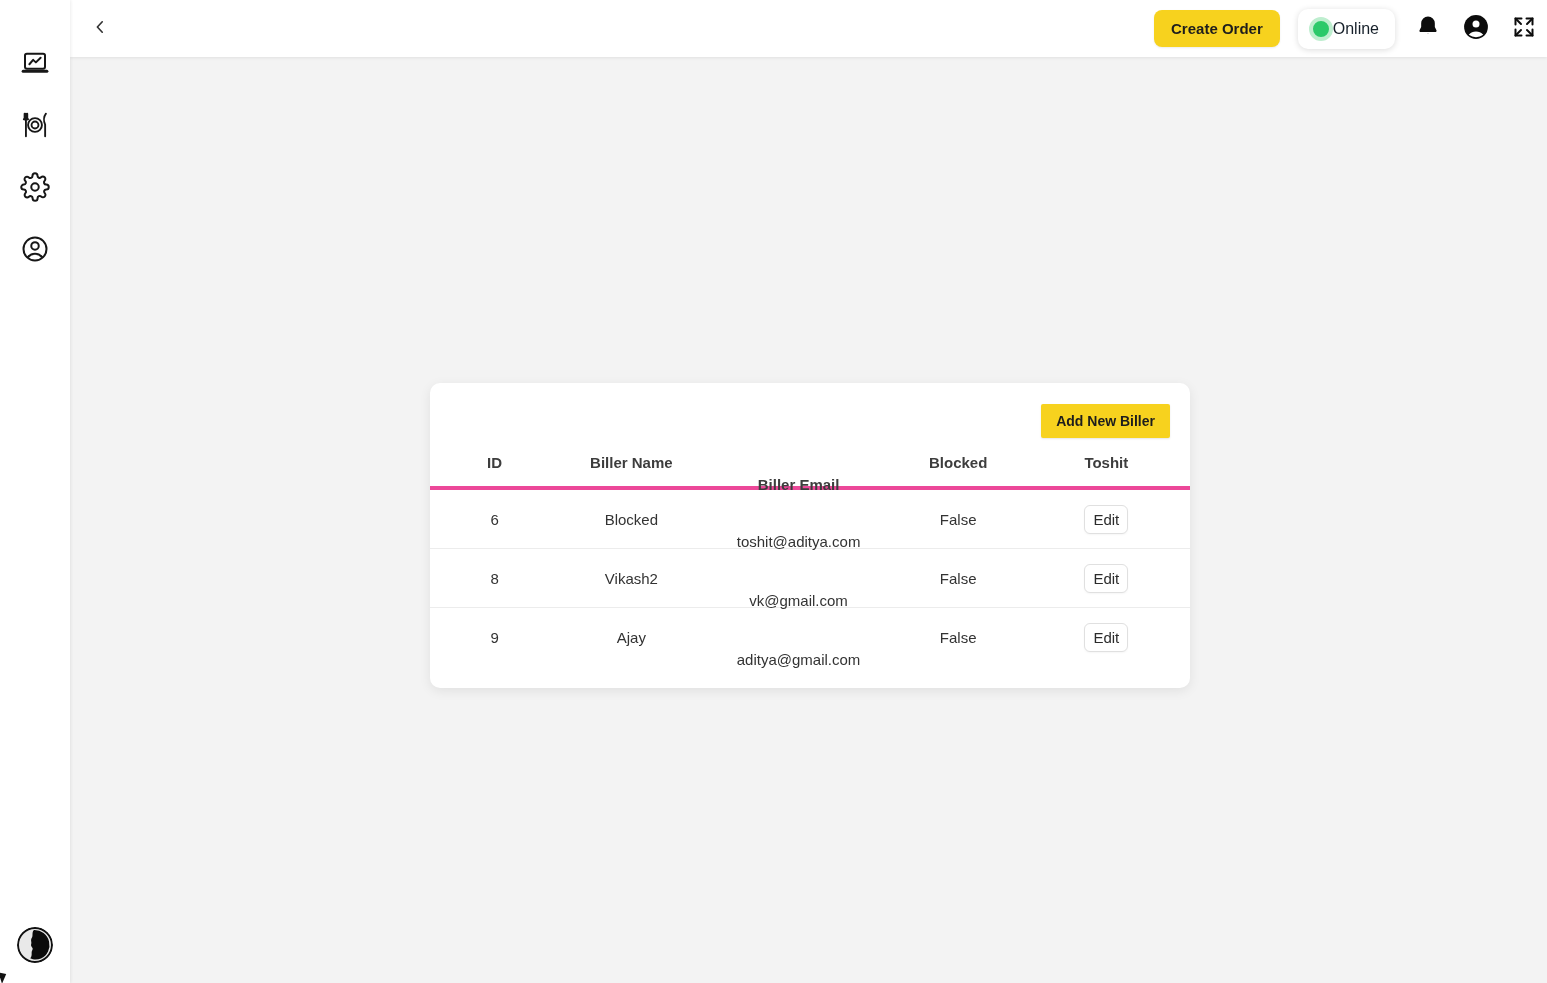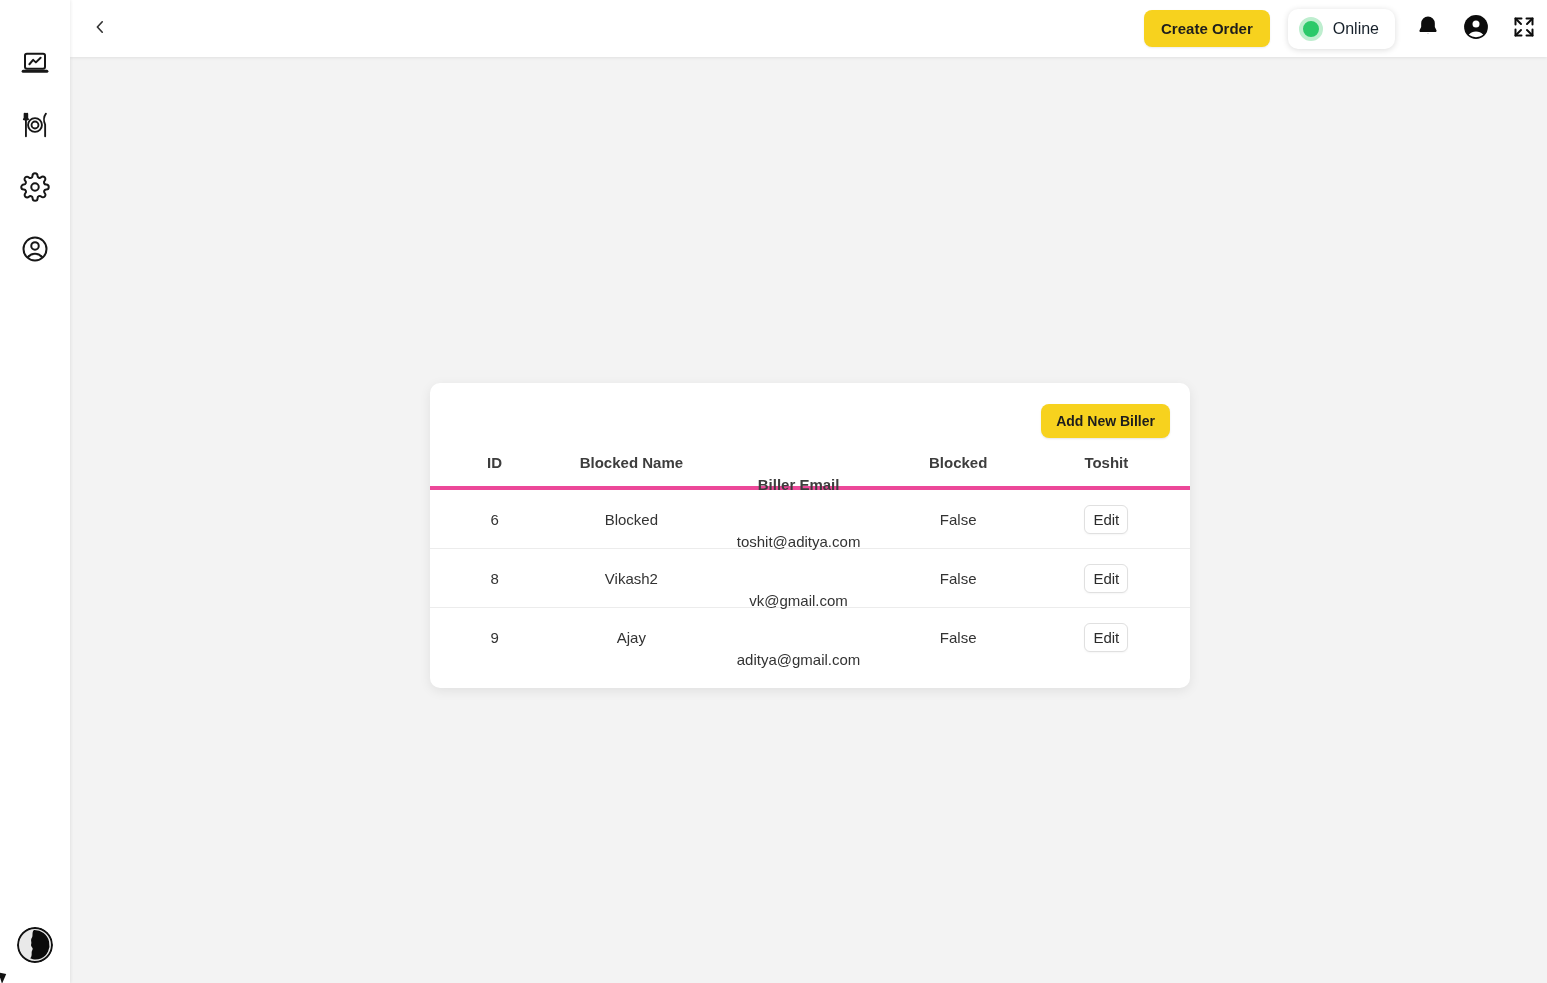--- a/index.html
+++ b/index.html
@@ -48,21 +48,21 @@
   .create-order-btn {
     background: #F7D21E; border: none; border-radius: 8px;
     padding: 10px 17px; font-size: 15px; font-weight: 600; color: #1d1d1d;
     cursor: pointer; font-family: "Liberation Sans", sans-serif;
     box-shadow: 0 1px 2px rgba(0,0,0,0.08);
   }
   .online-pill {
     background: #ffffff; border-radius: 10px;
     box-shadow: 0 1px 6px rgba(0,0,0,0.14);
     padding: 8px 16px 8px 11px;
-    display: flex; align-items: center; gap: 10px; cursor: pointer;
+    display: flex; align-items: center; cursor: pointer;
   }
   .online-dot {
     width: 16px; height: 16px; border-radius: 50%;
     background: #2BC96A; border: 4px solid #BEEECF;
     box-sizing: content-box;
   }
   .online-label { font-size: 16px; color: #16202a; font-weight: 500; }
   .icon-btn {
     background: transparent; border: none; cursor: pointer;
     width: 30px; height: 30px; display: flex; align-items: center; justify-content: center;
@@ -78,21 +78,21 @@
     width: 760px; height: 305px;
     background: #ffffff; border-radius: 10px;
     box-shadow: 0 3px 12px rgba(0,0,0,0.08);
     display: flex; flex-direction: column;
   }
   .card-toolbar {
     display: flex; justify-content: flex-end;
     padding: 21px 20px 0 20px;
   }
   .add-biller-btn {
-    background: #F7D21E; border: none; border-radius: 8px;
+    background: #F7D21E; border: none; border-radius: 2px;
     height: 34px; padding: 0 15px;
     font-size: 14px; font-weight: 600; color: #1d1d1d;
     cursor: pointer; font-family: "Liberation Sans", sans-serif;
     box-shadow: 0 1px 2px rgba(0,0,0,0.1);
   }
   .trow {
     display: flex; align-items: center; width: 100%;
   }
   .thead-row { height: 52px; border-bottom: 4px solid #ec4899; }
   .tbody-row { height: 59px; border-bottom: 1px solid #ECECEC; }
@@ -224,21 +224,21 @@
 </header>
 
 <main class="main">
   <section class="card">
     <div class="card-toolbar">
       <button class="add-biller-btn">Add New Biller</button>
     </div>
 
     <div class="trow thead-row">
       <div class="tcell c1">ID</div>
-      <div class="tcell c2">Blocked Name</div>
+      <div class="tcell c2">Biller Name</div>
       <div class="tcell c3">Biller Email</div>
       <div class="tcell c4">Blocked</div>
       <div class="tcell c5">Toshit</div>
     </div>
 
     <div class="trow tbody-row">
       <div class="tcell c1">6</div>
       <div class="tcell c2">Blocked</div>
       <div class="tcell c3">toshit@aditya.com</div>
       <div class="tcell c4">False</div>

